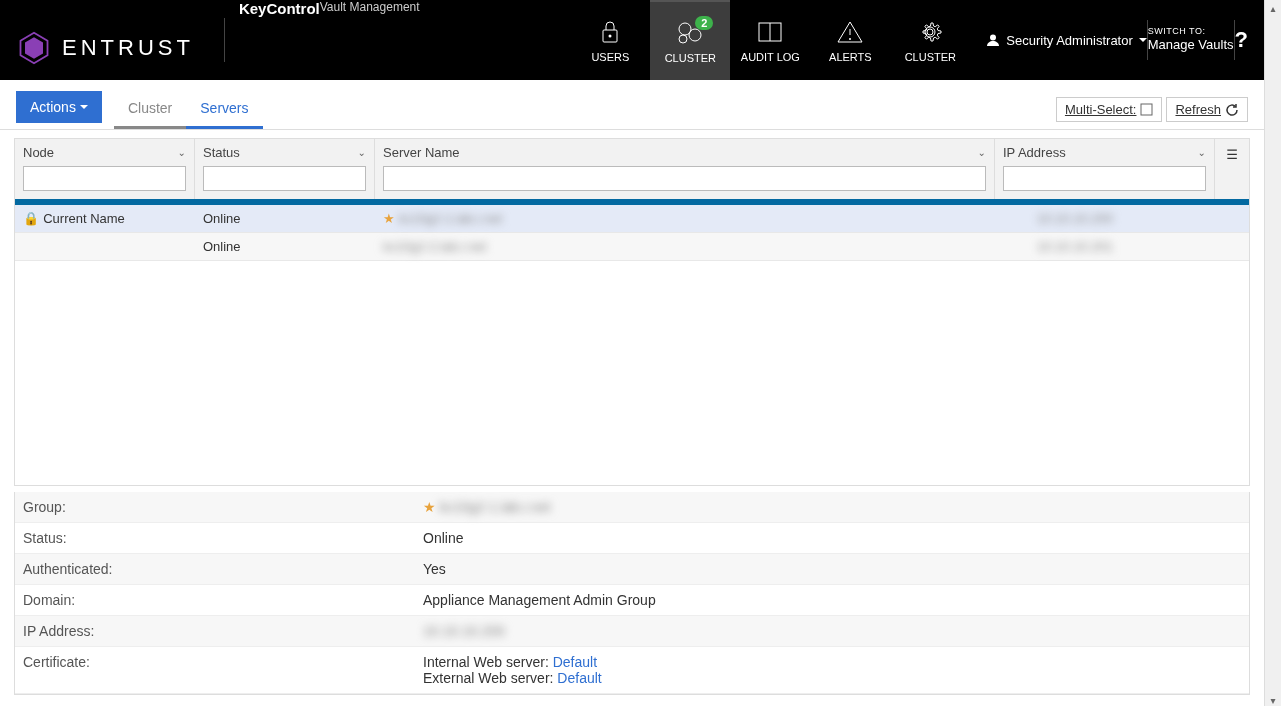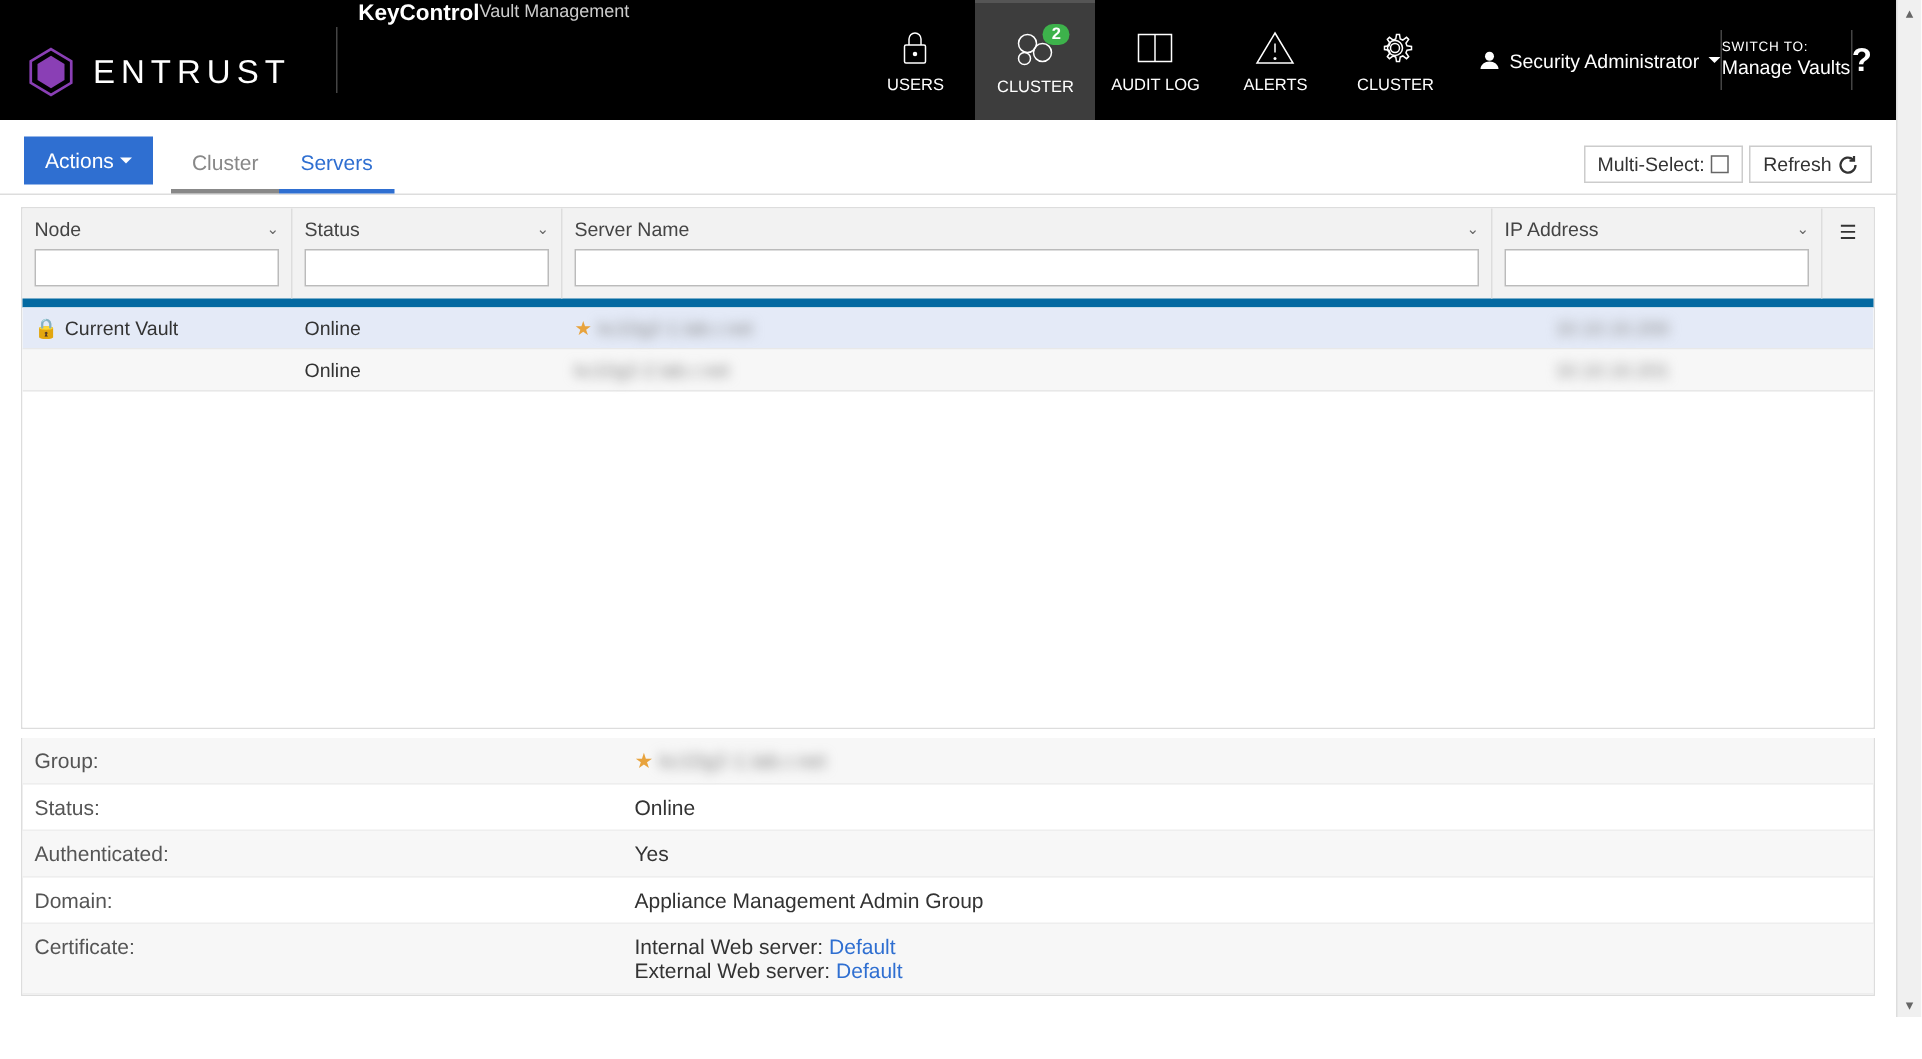--- a/index.html
+++ b/index.html
@@ -31,21 +31,21 @@
 .help { font-size: 22px; font-weight: 700; cursor: pointer; }
 
 
 .subbar { display: flex; align-items: center; padding: 10px 16px 0 16px; border-bottom: 1px solid #ddd; }
 .actions-btn { background: #2f6fd1; color: #fff; border: none; padding: 8px 14px; font-size: 14px; cursor: pointer; display: flex; align-items: center; gap: 4px; margin-bottom: 6px; }
 .caret-down { width:0; height:0; border-left:4px solid transparent; border-right:4px solid transparent; border-top:4px solid #fff; }
 .tabs { display: flex; margin-left: 12px; }
 .tab { padding: 10px 14px; font-size: 14px; color: #888; cursor: pointer; border-bottom: 3px solid transparent; }
 .tab.inactive { border-bottom-color: #888; }
 .tab.active { color: #2f6fd1; border-bottom-color: #2f6fd1; }
-.tools { margin-left: auto; display: flex; gap: 4px; margin-bottom: 0; }
+.tools { margin-left: auto; display: flex; gap: 4px; margin-bottom: 0; text-decoration: underline; }
 .tool { border: 1px solid #ccc; background: #fff; padding: 4px 8px; font-size: 13px; display: flex; align-items: center; gap: 4px; cursor: pointer; }
 
 
 .grid { margin: 8px 14px 6px 14px; border: 1px solid #ddd; }
 .ghead { display: flex; background: #f2f2f2; border-bottom: 6px solid #0369a1; }
 .gcol { padding: 6px 8px 8px 8px; border-right: 1px solid #ddd; display: flex; flex-direction: column; gap: 6px; }
 .gcol:last-child { border-right: none; }
 .gcol .lbl { display: flex; justify-content: space-between; align-items: center; font-size: 13px; color: #444; }
 .gcol input { border: 1px solid #bbb; padding: 4px; width: 100%; font-size: 13px; }
 .gcol.menu { width: 34px; align-items: center; justify-content: flex-start; padding: 8px 0; }
@@ -229,21 +229,21 @@
     </div>
     <div class="gcol menu">
       <span>☰</span>
     </div>
   </div>
 
   <div class="gbody">
     <div class="grow selected">
       <div class="gcell col-node">
         <span class="ic-lock">🔒</span>
-        <span>Current Vault</span>
+        <span>Current Name</span>
       </div>
       <div class="gcell col-status">Online</div>
       <div class="gcell col-server">
         <span class="ic-star">★</span>
         <span class="blurred">kc10g2-1.lab.r.net</span>
       </div>
       <div class="gcell col-ip blurred">10.10.10.200</div>
     </div>
     <div class="grow">
       <div class="gcell col-node"></div>
@@ -270,20 +270,24 @@
   </div>
   <div class="drow">
     <div class="dlabel">Authenticated:</div>
     <div class="dval">Yes</div>
   </div>
   <div class="drow">
     <div class="dlabel">Domain:</div>
     <div class="dval">Appliance Management Admin Group</div>
   </div>
   <div class="drow">
+    <div class="dlabel">IP Address:</div>
+    <div class="dval blurred">10.10.10.200</div>
+  </div>
+  <div class="drow">
     <div class="dlabel">Certificate:</div>
     <div class="dval">
       <div>
         <span>Internal Web server: </span><a href="#">Default</a>
       </div>
       <div>
         <span>External Web server: </span><a href="#">Default</a>
       </div>
     </div>
   </div>

